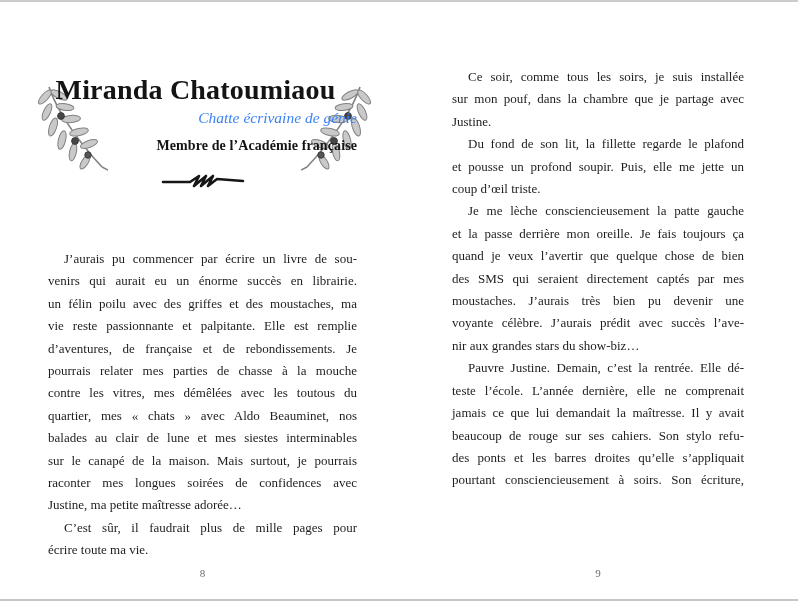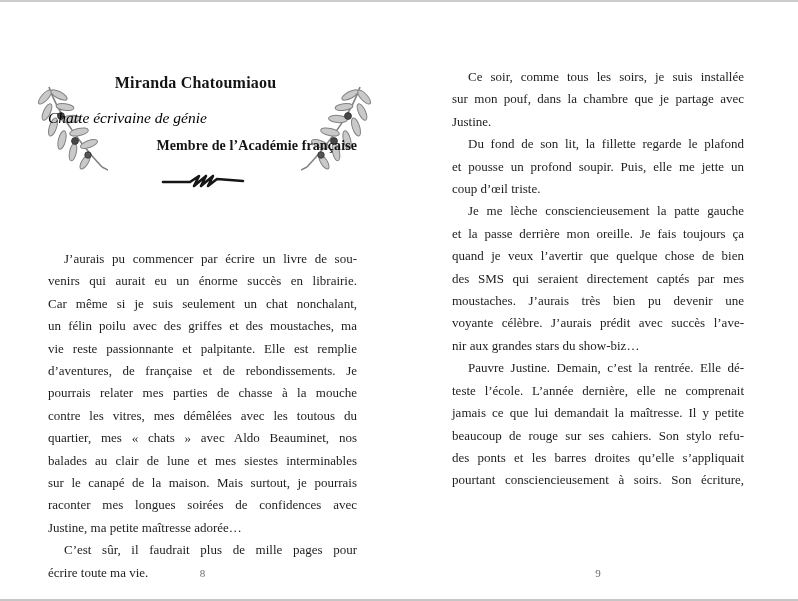--- a/index.html
+++ b/index.html
@@ -11,25 +11,25 @@
   .frame-line{position:absolute;left:0;right:0;height:2px;background:#cccccc;}
   .frame-line.top{top:0;}
   .frame-line.bottom{bottom:0;background:#c6c6c6;}
 
   .page{position:absolute;top:0;height:601px;}
   .page-left{left:48px;width:309px;}
   .page-right{left:452px;width:292px;}
 
   .book-title{
     position:absolute;top:74px;left:0;right:14px;text-align:center;
-    font-size:16px;font-weight:bold;letter-spacing:.2px;color:#141414;
+    font-size:28px;font-weight:bold;letter-spacing:.2px;color:#141414;
   }
   .book-subtitle{
-    position:absolute;top:109px;left:0;right:0;text-align:left;
-    font-style:italic;font-size:15.5px;color:#000000;
+    position:absolute;top:109px;left:0;right:0;text-align:right;
+    font-style:italic;font-size:15.5px;color:#3b82f6;
   }
   .book-affiliation{
     position:absolute;top:138px;left:0;right:0;text-align:right;
     font-weight:bold;font-size:14px;color:#141414;letter-spacing:.1px;
   }
   .laurel{position:absolute;top:82px;width:72px;height:92px;}
   .laurel-left{left:-12px;}
   .laurel-right{right:-16px;transform:scaleX(-1);}
 
   .divider{position:absolute;top:171px;left:0;right:0;text-align:center;line-height:0;}
@@ -105,21 +105,20 @@
 
   <div class="divider">
     <svg width="84" height="20" viewBox="0 0 84 20" xmlns="http://www.w3.org/2000/svg">
       <path d="M2,11 H29 L38,5 L33,15 L45,5 L40,15 L52,5 L47,15 L56,8 L82,10" fill="none" stroke="#161616" stroke-width="2.6" stroke-linecap="round" stroke-linejoin="round"></path>
     </svg>
   </div>
 
   <div class="body-text body-text-left">
       <div class="bline indent">J’aurais pu commencer par écrire un livre de sou-</div>
       <div class="bline">venirs qui aurait eu un énorme succès en librairie.</div>
-      <div class="bline">Car même si je suis seulement un chat nonchalant,</div>
       <div class="bline">un félin poilu avec des griffes et des moustaches, ma</div>
       <div class="bline">vie reste passionnante et palpitante. Elle est remplie</div>
       <div class="bline">d’aventures, de française et de rebondissements. Je</div>
       <div class="bline">pourrais relater mes parties de chasse à la mouche</div>
       <div class="bline">contre les vitres, mes démêlées avec les toutous du</div>
       <div class="bline">quartier, mes « chats » avec Aldo Beauminet, nos</div>
       <div class="bline">balades au clair de lune et mes siestes interminables</div>
       <div class="bline">sur le canapé de la maison. Mais surtout, je pourrais</div>
       <div class="bline">raconter mes longues soirées de confidences avec</div>
       <div class="bline lastline">Justine, ma petite maîtresse adorée…</div>
@@ -140,20 +139,20 @@
       <div class="bline lastline">coup d’œil triste.</div>
       <div class="bline indent">Je me lèche consciencieusement la patte gauche</div>
       <div class="bline">et la passe derrière mon oreille. Je fais toujours ça</div>
       <div class="bline">quand je veux l’avertir que quelque chose de bien</div>
       <div class="bline">des SMS qui seraient directement captés par mes</div>
       <div class="bline">moustaches. J’aurais très bien pu devenir une</div>
       <div class="bline">voyante célèbre. J’aurais prédit avec succès l’ave-</div>
       <div class="bline lastline">nir aux grandes stars du show-biz…</div>
       <div class="bline indent">Pauvre Justine. Demain, c’est la rentrée. Elle dé-</div>
       <div class="bline">teste l’école. L’année dernière, elle ne comprenait</div>
-      <div class="bline">jamais ce que lui demandait la maîtresse. Il y petite</div>
+      <div class="bline">jamais ce que lui demandait la maîtresse. Il y avait</div>
       <div class="bline">beaucoup de rouge sur ses cahiers. Son stylo refu-</div>
       <div class="bline">des ponts et les barres droites qu’elle s’appliquait</div>
       <div class="bline">pourtant consciencieusement à soirs. Son écriture,</div>
     </div>
 
   <div class="page-number">9</div>
 </div>
 
 </body></html>

